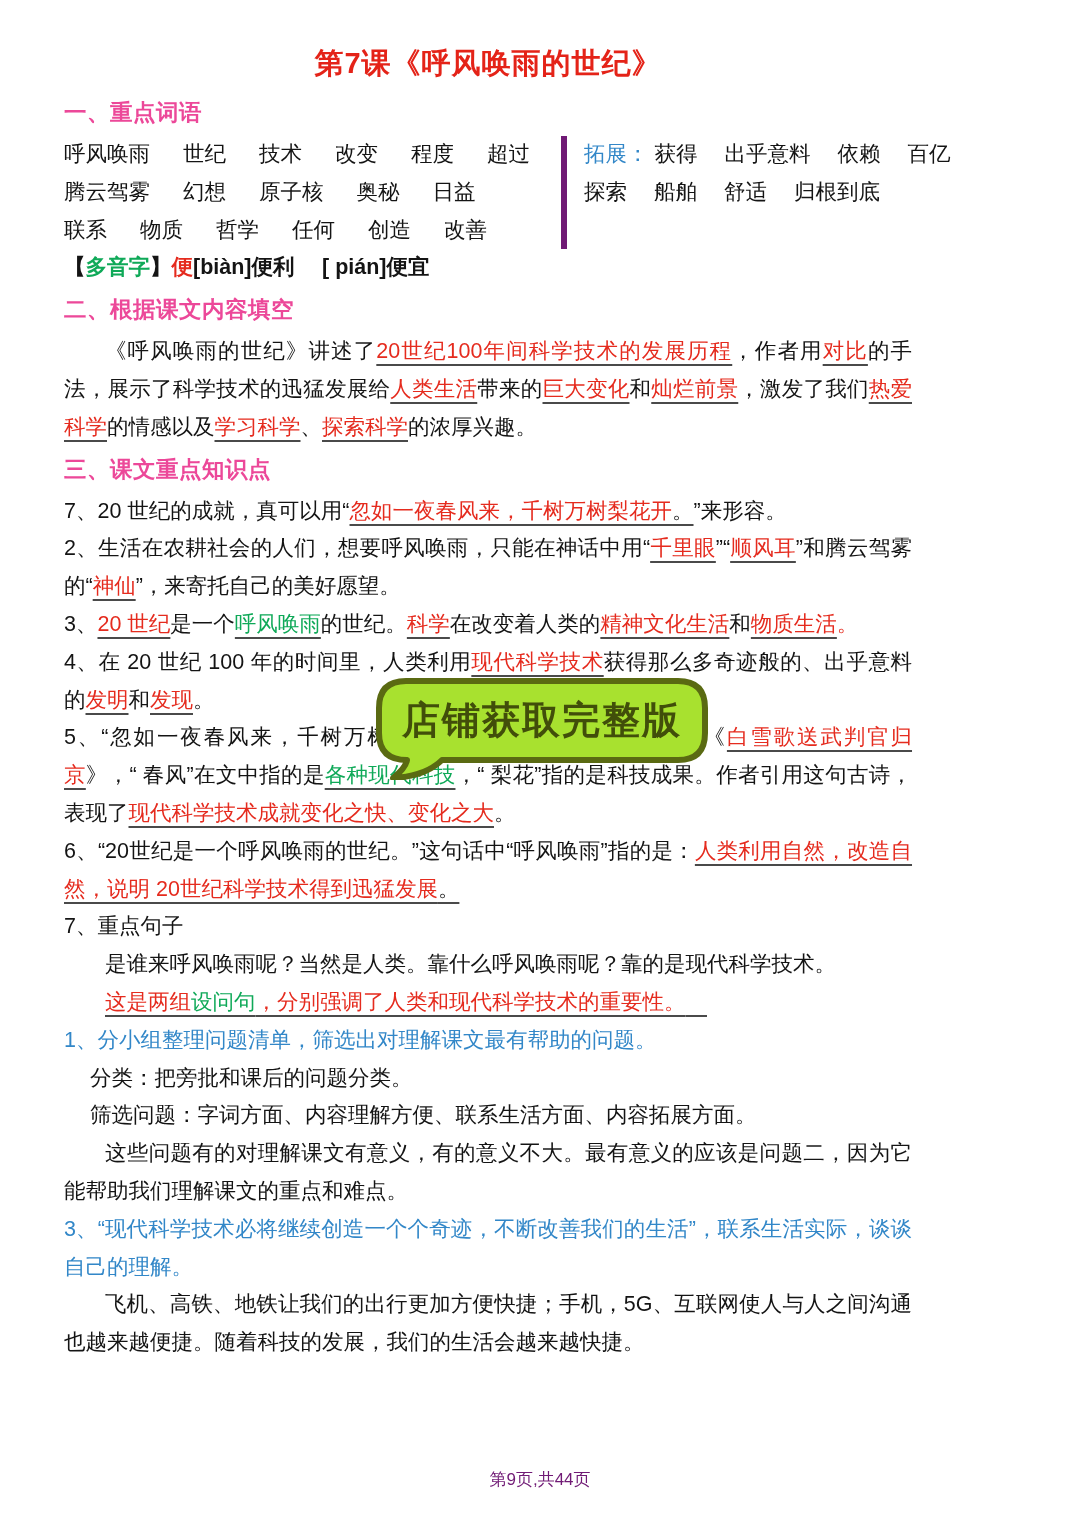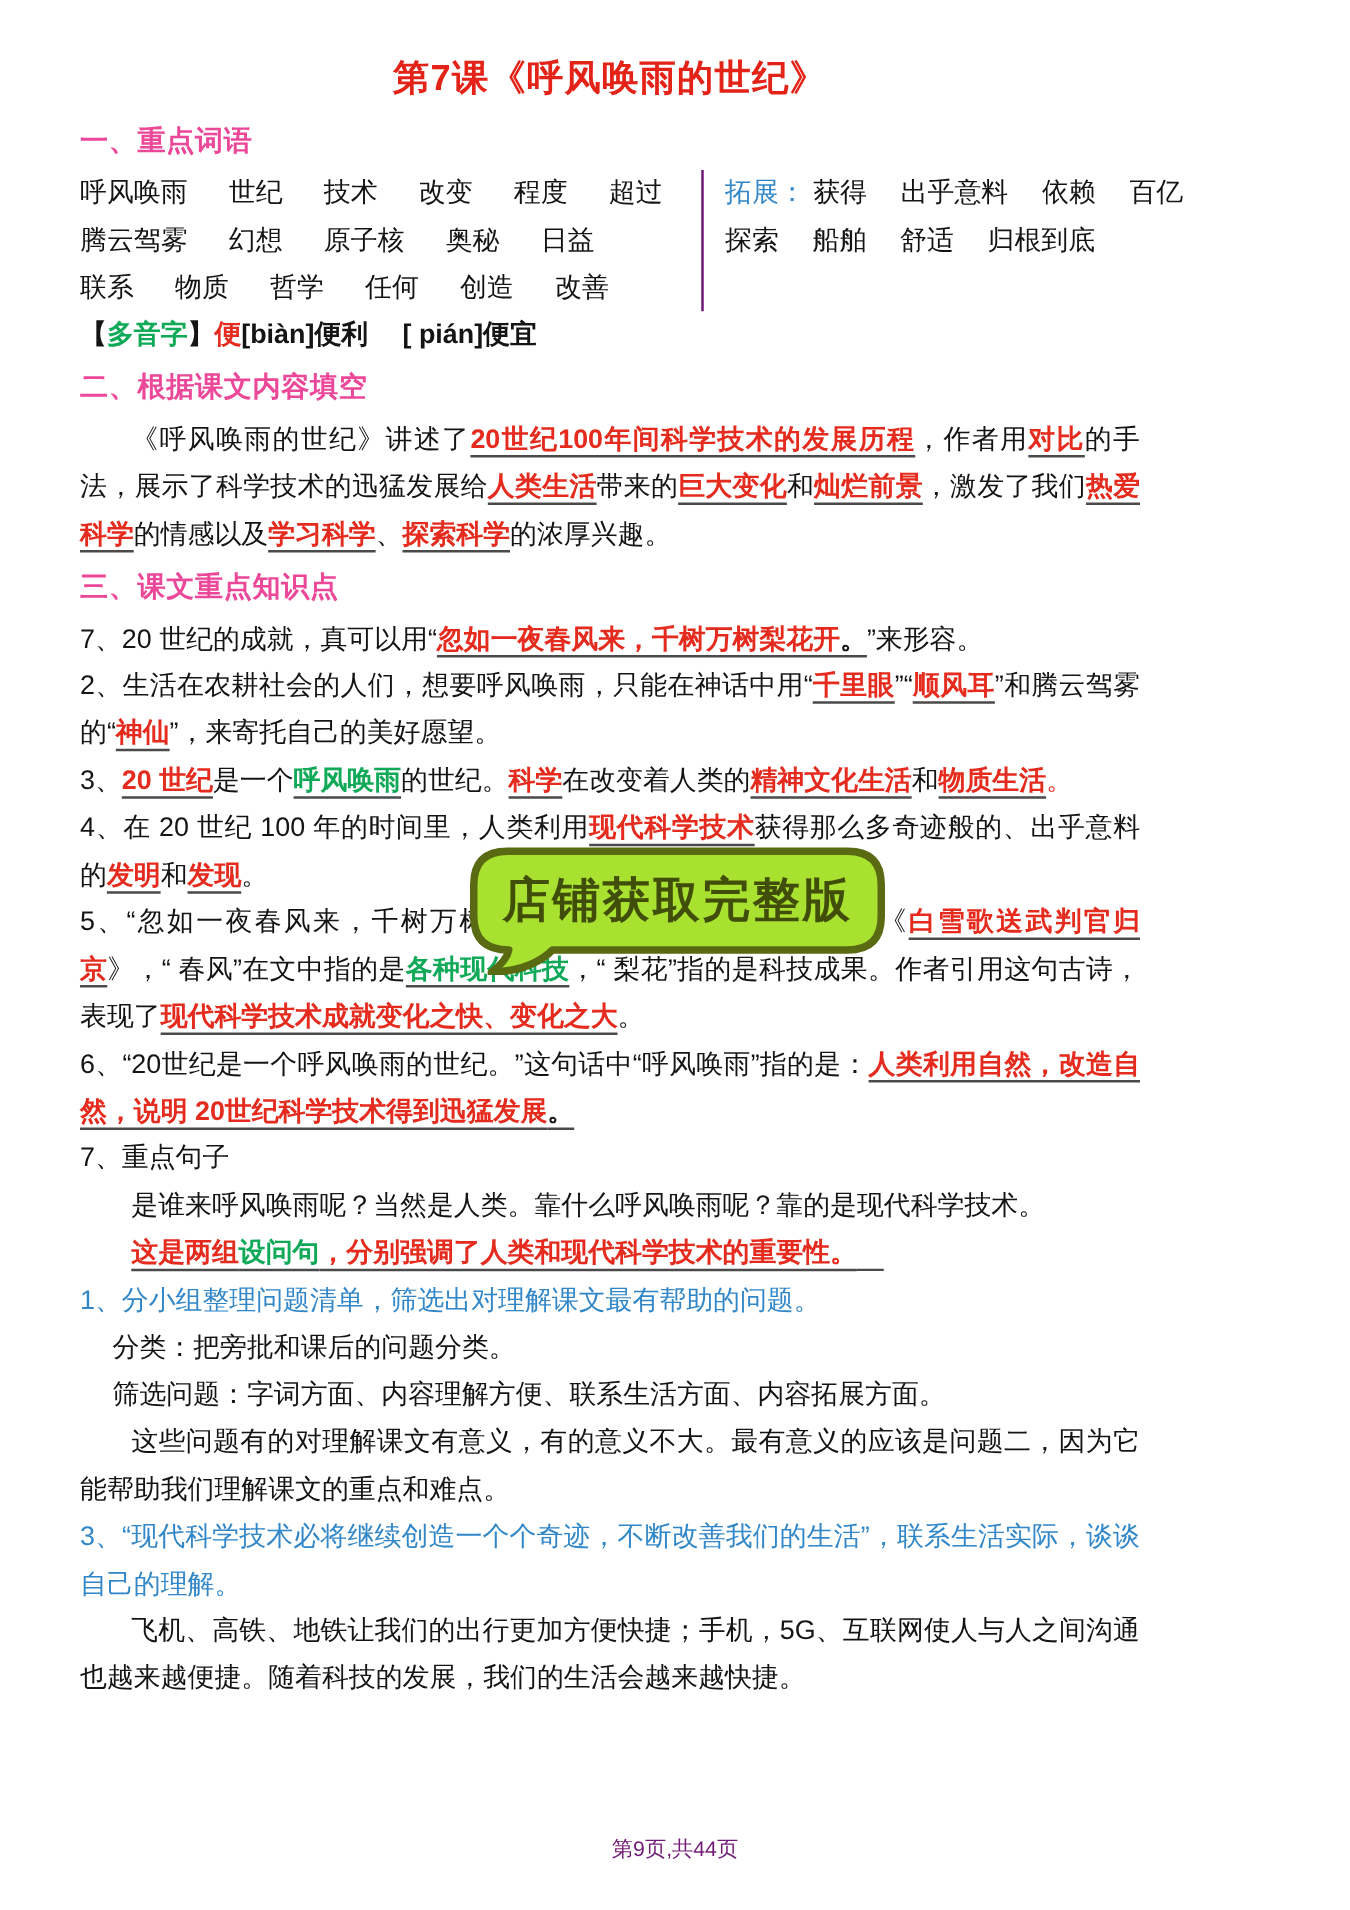--- a/index.html
+++ b/index.html
@@ -45,32 +45,31 @@
   .duoyin{font-weight:600;}
   .s-k{color:#141414;}
   .s-r{color:#e52b1e;}
   .s-g{color:#0fa958;}
   .s-b{color:#3287c8;}
   .u{
     text-decoration:underline;
     text-decoration-color:#4a4a4a;
     text-decoration-thickness:2px;
     text-underline-offset:5.5px;
-    font-weight:bold;
   }
   
   .wordgrid{
     display:flex;
     font-size:21.5px;
     line-height:37.8px;
     margin:2px 0 0 0;
   }
   .wg-left{
     width:497px;
-    border-right:2px solid #701a75;
+    border-right:6px solid #701a75;
     flex:0 0 auto;
   }
   .wg-right{
     padding-left:17px;
     flex:1;
   }
   .wg-row{white-space:nowrap;}
   .wg-left .wg-row span{margin-right:33px;}
   .wg-right .wg-row span{margin-right:27px;}
   .wg-row span.s-b{margin-right:6px;}

